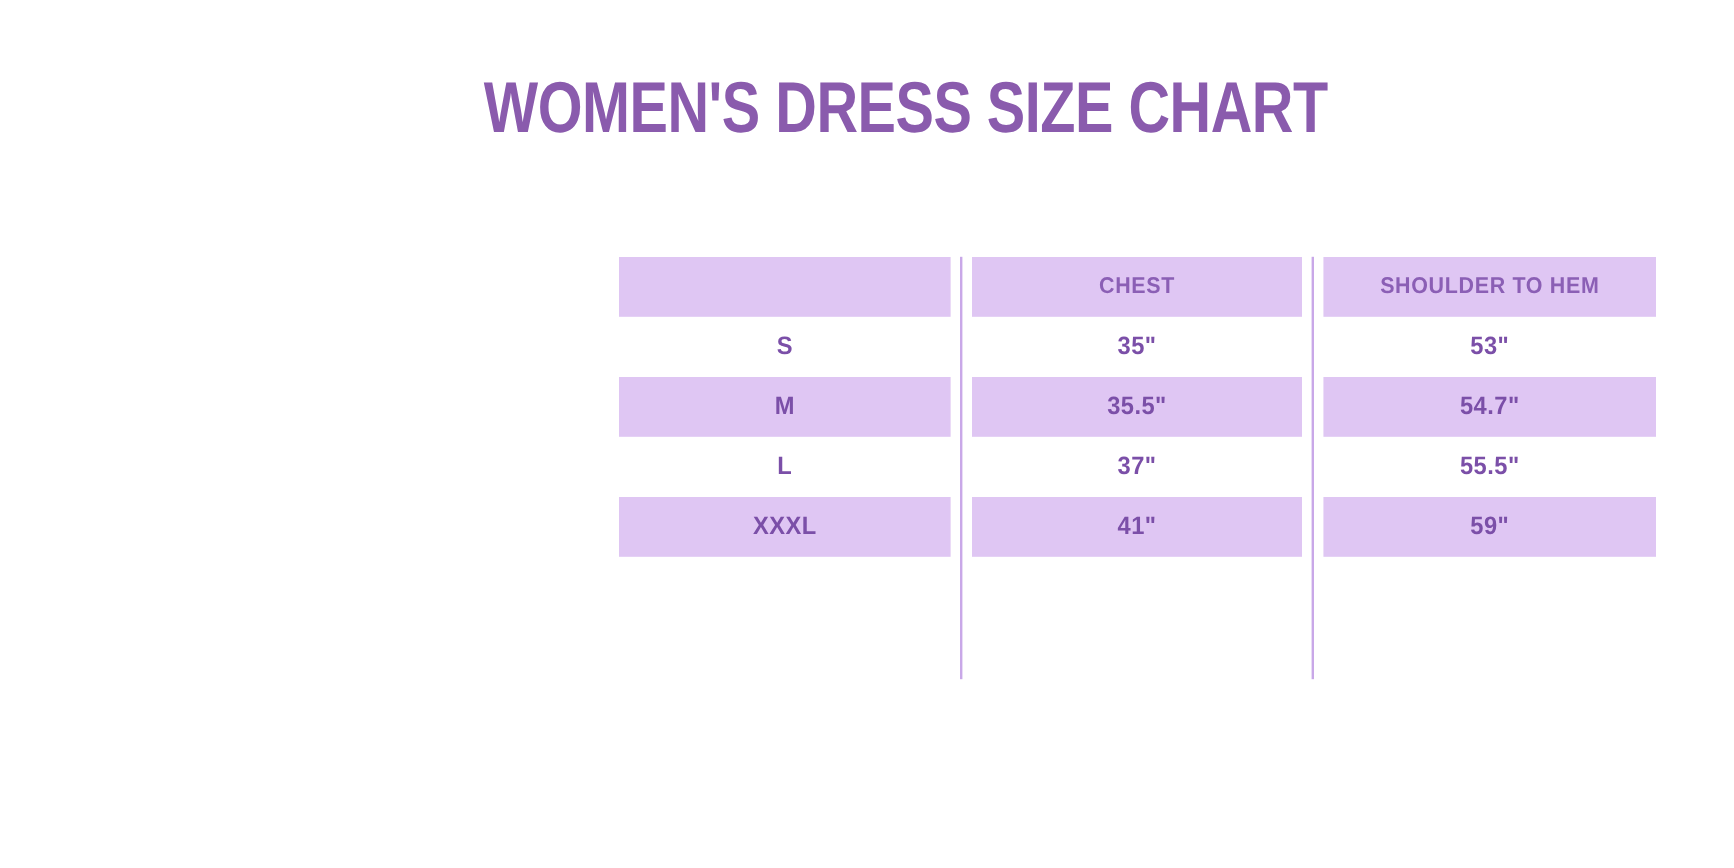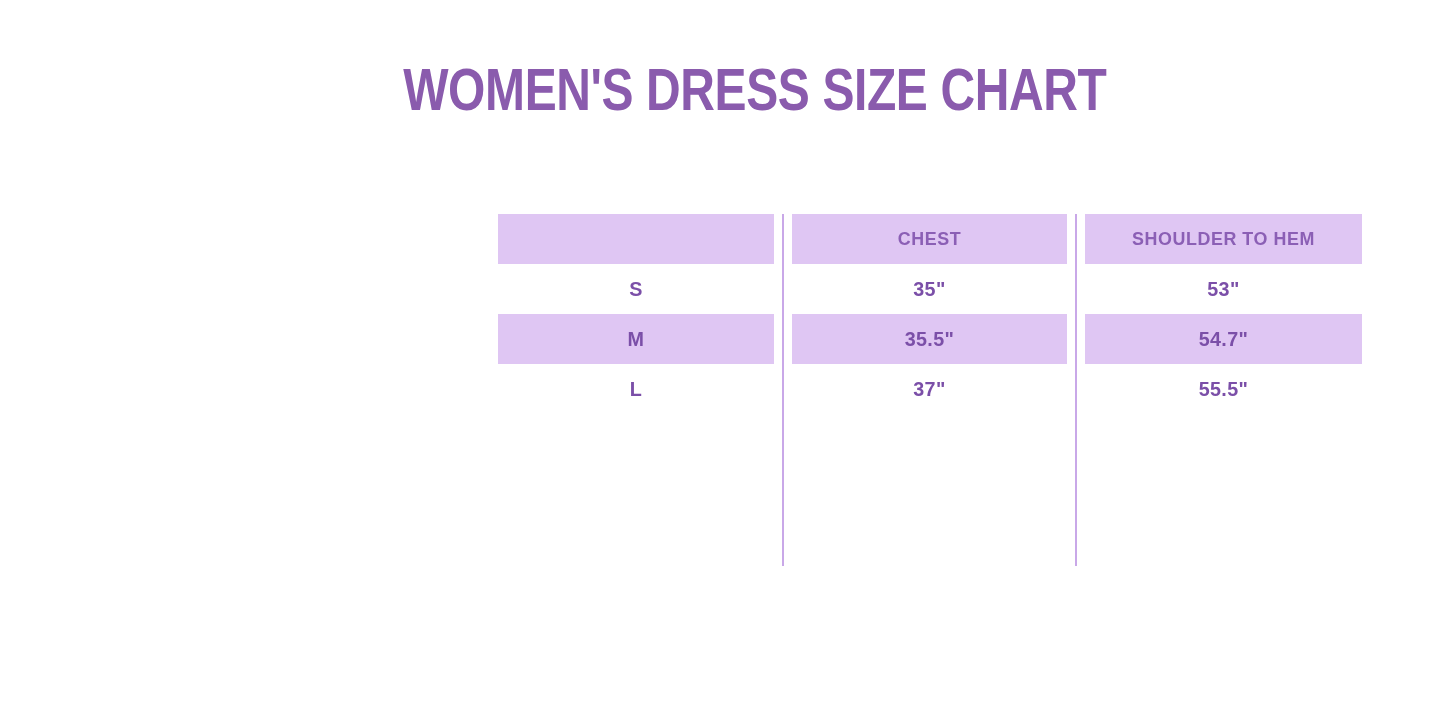--- a/index.html
+++ b/index.html
@@ -29,21 +29,21 @@
     font-weight: 700;
     letter-spacing: -0.5px;
     color: #8A5BAD;
     line-height: 72px;
     transform: scaleX(0.80);
     transform-origin: 884px 50%;
     white-space: nowrap;
   }
   .size-table-wrap {
     position: absolute;
-    left: 489px;
+    left: 507px;
     top: 214px;
     width: 882px;
     height: 352px;
   }
   table.size-table {
     width: 882px;
     border-collapse: collapse;
     table-layout: fixed;
   }
   table.size-table col.c-size { width: 294px; }
@@ -119,20 +119,25 @@
         <tr class="row-shade">
           <td>M</td>
           <td>35.5"</td>
           <td>54.7"</td>
         </tr>
         <tr class="row-plain">
           <td>L</td>
           <td>37"</td>
           <td>55.5"</td>
         </tr>
+        <tr class="row-shade">
+          <td>XXXL</td>
+          <td>41"</td>
+          <td>59"</td>
+        </tr>
       </tbody>
     </table>
 
     <div class="divider d1"></div>
     <div class="divider d2"></div>
   </div>
 
 </div>
 
 </body></html>

